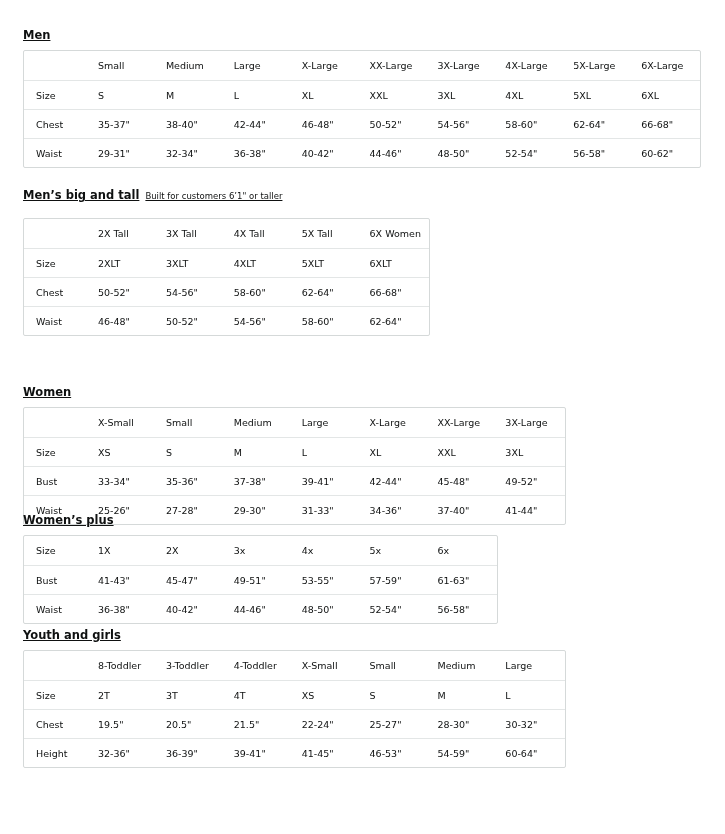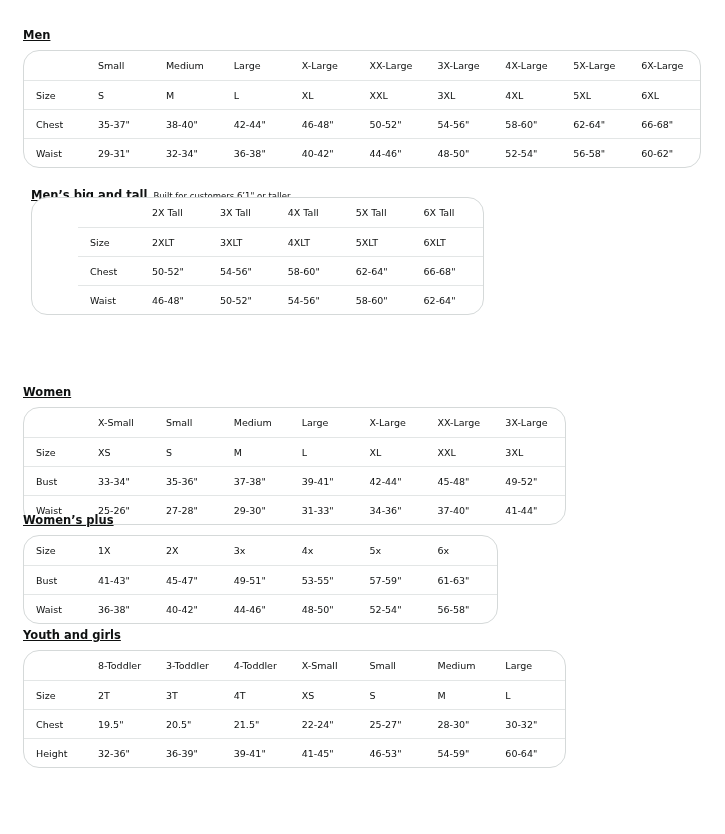--- a/index.html
+++ b/index.html
@@ -31,21 +31,21 @@
     .section-subtitle {
       font-size: 8.5px;
       font-weight: normal;
       margin-left: 6px;
       color: #0f1111;
     }
     .size-table {
       position: absolute;
       left: 0;
       border: 1px solid #d5d9d9;
-      border-radius: 16px;
+      border-radius: 2px;
       overflow: hidden;
       background: #fff;
     }
     .size-row {
       display: flex;
       height: 29px;
       align-items: center;
       border-top: 1px solid #e3e6e6;
       box-sizing: border-box;
     }
@@ -118,32 +118,32 @@
       <div class="cell data-cell">40-42"</div>
       <div class="cell data-cell">44-46"</div>
       <div class="cell data-cell">48-50"</div>
       <div class="cell data-cell">52-54"</div>
       <div class="cell data-cell">56-58"</div>
       <div class="cell data-cell">60-62"</div>
     </div>
   </div>
 </div>
 
-<div class="section" style="top:187px;margin-left:8px;">
+<div class="section" style="top:187px;">
   <div class="section-title">
     <span>Men’s big and tall</span><span class="section-subtitle">Built for customers 6’1" or taller</span>
   </div>
-  <div class="size-table" style="top:10px; width:405px;padding-left:46px;">
+  <div class="size-table" style="top:31px; width:405px;">
     <div class="size-row">
       <div class="cell row-label"></div>
       <div class="cell data-cell">2X Tall</div>
       <div class="cell data-cell">3X Tall</div>
       <div class="cell data-cell">4X Tall</div>
       <div class="cell data-cell">5X Tall</div>
-      <div class="cell data-cell">6X Tall</div>
+      <div class="cell data-cell">6X Women</div>
     </div>
     <div class="size-row">
       <div class="cell row-label">Size</div>
       <div class="cell data-cell">2XLT</div>
       <div class="cell data-cell">3XLT</div>
       <div class="cell data-cell">4XLT</div>
       <div class="cell data-cell">5XLT</div>
       <div class="cell data-cell">6XLT</div>
     </div>
     <div class="size-row">

